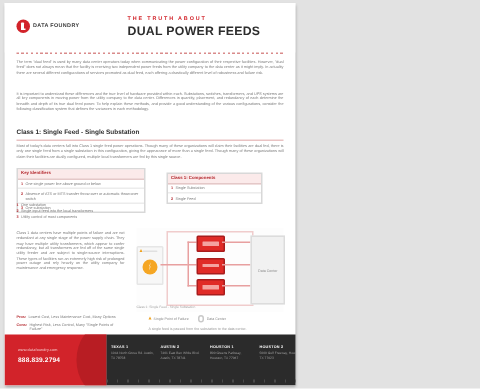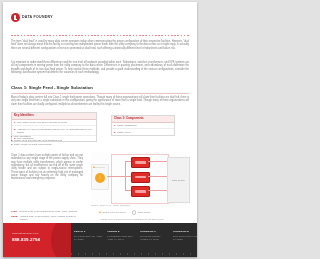--- a/index.html
+++ b/index.html
@@ -194,20 +194,24 @@
 </head>
 <body>
 
 <div class="page">
 
   <div class="header">
     <div class="logo-wrap">
       <div class="logo-mark"></div>
       <div class="logo-text">DATA FOUNDRY</div>
     </div>
+    <div class="title-block">
+      <div class="eyebrow">THE TRUTH ABOUT</div>
+      <div class="headline">DUAL POWER FEEDS</div>
+    </div>
   </div>
   <div class="rule-dotted"></div>
 
   <div class="para" style="left:8px;top:38px;width:178px;">The term "dual feed" is used by many data center operators today when communicating the power configuration of their respective facilities. However, "dual feed" does not always mean that the facility is receiving two independent power feeds from the utility company to the data center as it might imply. In actuality there are several different configurations of services promoted as dual feed, each offering a drastically different level of robustness and failure risk.</div>
   <div class="para" style="left:8px;top:59px;width:178px;">It is important to understand these differences and the true level of hardware provided within each. Substations, switches, transformers, and UPS systems are all key components in moving power from the utility company to the data center. Differences in quantity, placement, and redundancy of each determine the breadth and depth of its true dual feed power. To help explain these methods, and provide a good understanding of the various configurations, consider the following classification system that defines the variances in each methodology.</div>
 
   <div class="sec-head" style="left:8px;top:84px;">Class 1: Single Feed - Single Substation</div>
   <div class="sec-rule" style="top:91px;"></div>
 
   <div class="para" style="left:8px;top:94px;width:178px;">Most of today's data centers fall into Class 1 single feed power operations. Though many of these organizations will claim their facilities are dual fed, there is only one single feed from a single substation in this configuration, giving the appearance of more than a single feed. Though many of these organizations will claim their facilities are dually configured, multiple local transformers are fed by this single source.</div>

